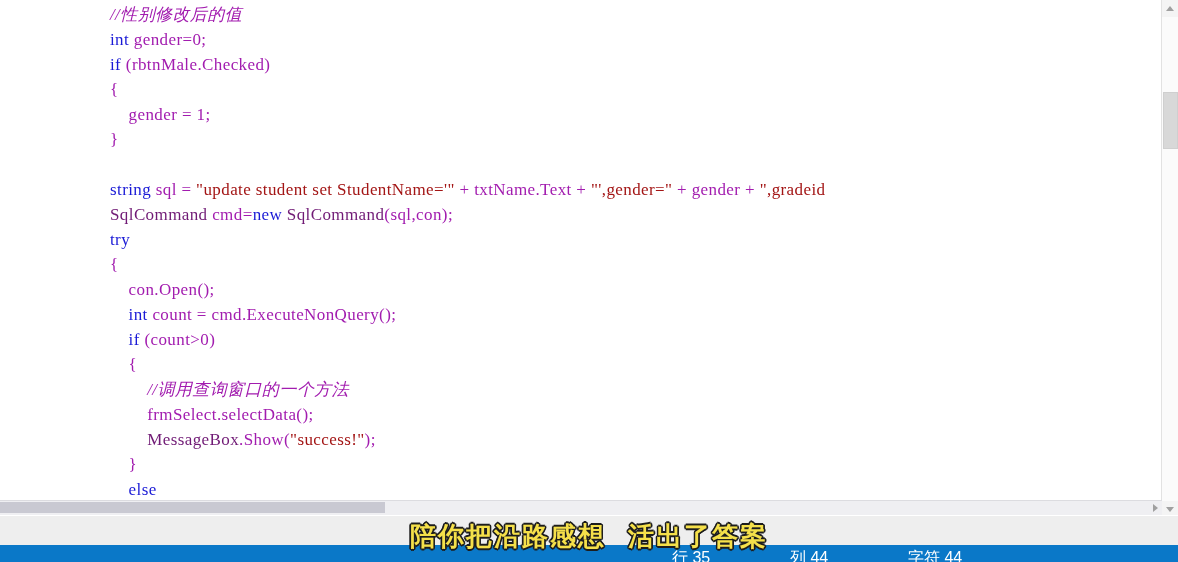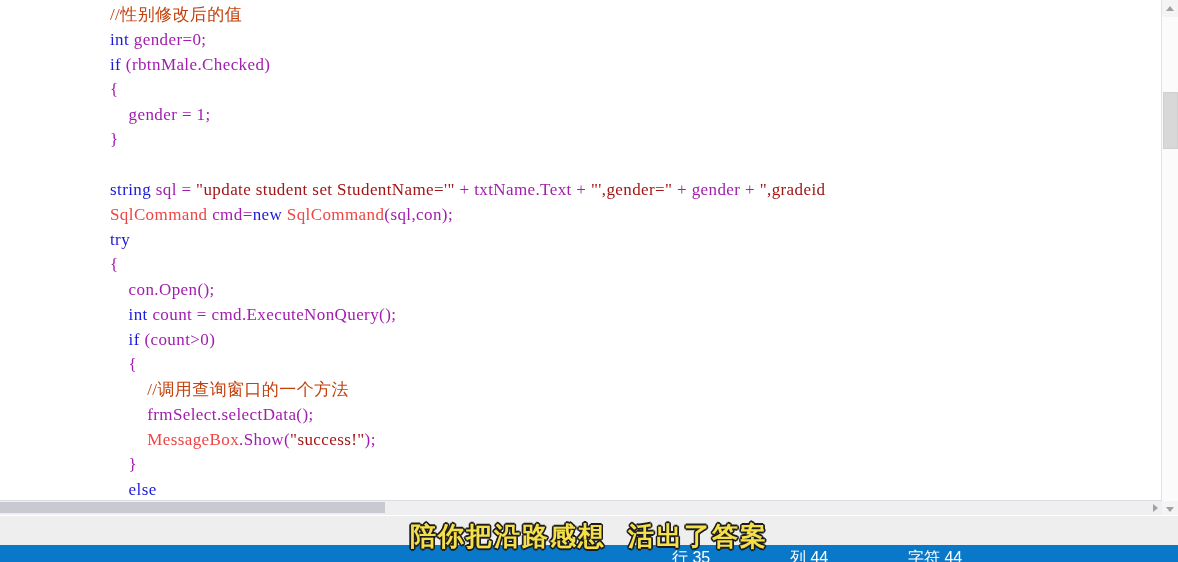--- a/index.html
+++ b/index.html
@@ -19,23 +19,23 @@
     position:absolute;left:110px;top:2px;
     white-space:pre;
     font-family:"Liberation Serif",serif;
     font-size:17px;
     line-height:25px;
     color:#000000;
     letter-spacing:0.4px;
   }
   .ln{height:25px;white-space:pre;}
   .k   {color:#1a1ad6;margin-top:17px;}          
-  .t   {color:#ef4444;}          
+  .t   {color:#701a75;}          
   .s   {color:#a31515;}          
-  .c   {color:#c2410c;}          
+  .c   {color:#a21caf;font-style:italic;}          
   .p   {color:#a21caf;}          
 
   
   .vscroll{
     position:absolute;right:0;top:0;width:16px;height:518px;
     background:#f4f4f4;border-left:1px solid #e2e2e2;
   }
   .vtrack{position:absolute;left:0;top:17px;width:16px;bottom:17px;background:#fbfbfb;}
   .vthumb{
     position:absolute;left:1px;top:75px;width:13px;height:55px;

